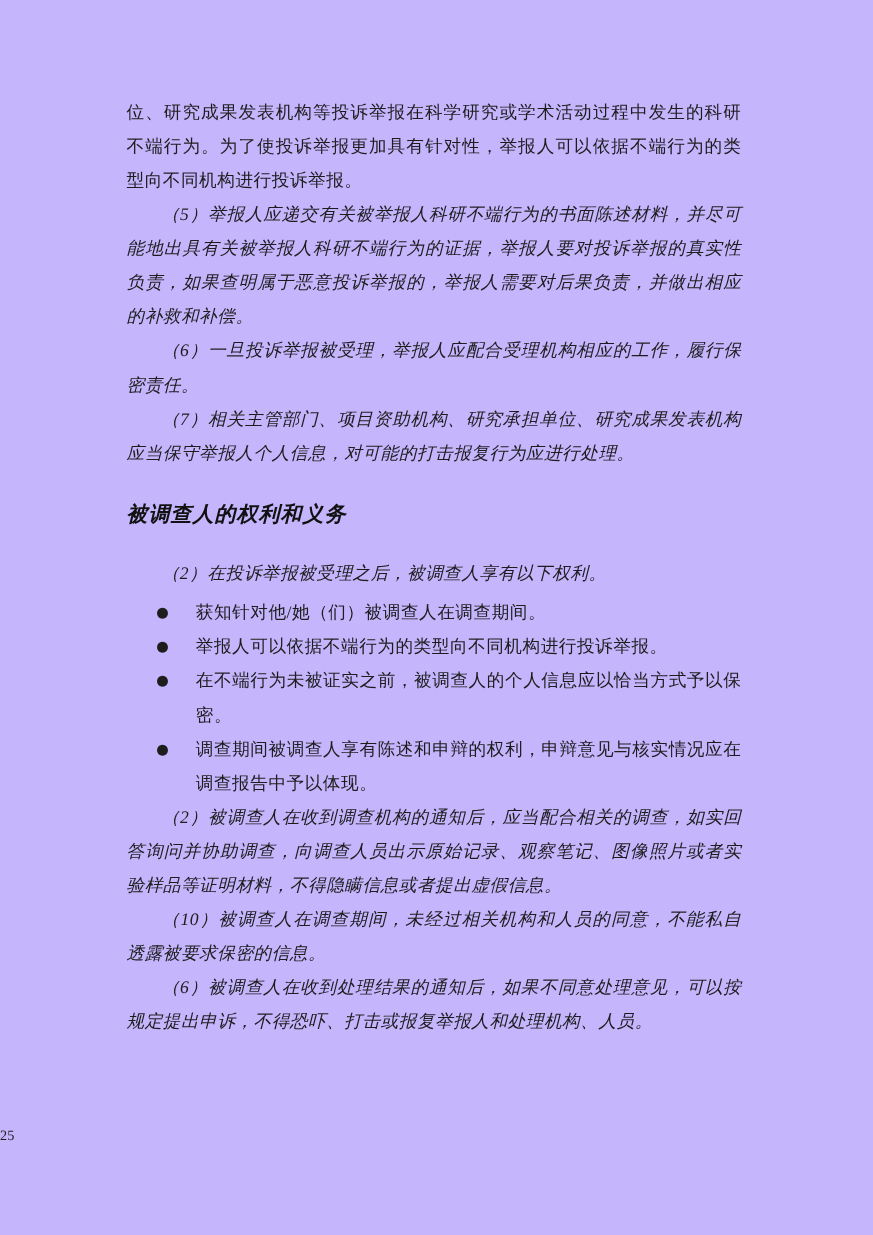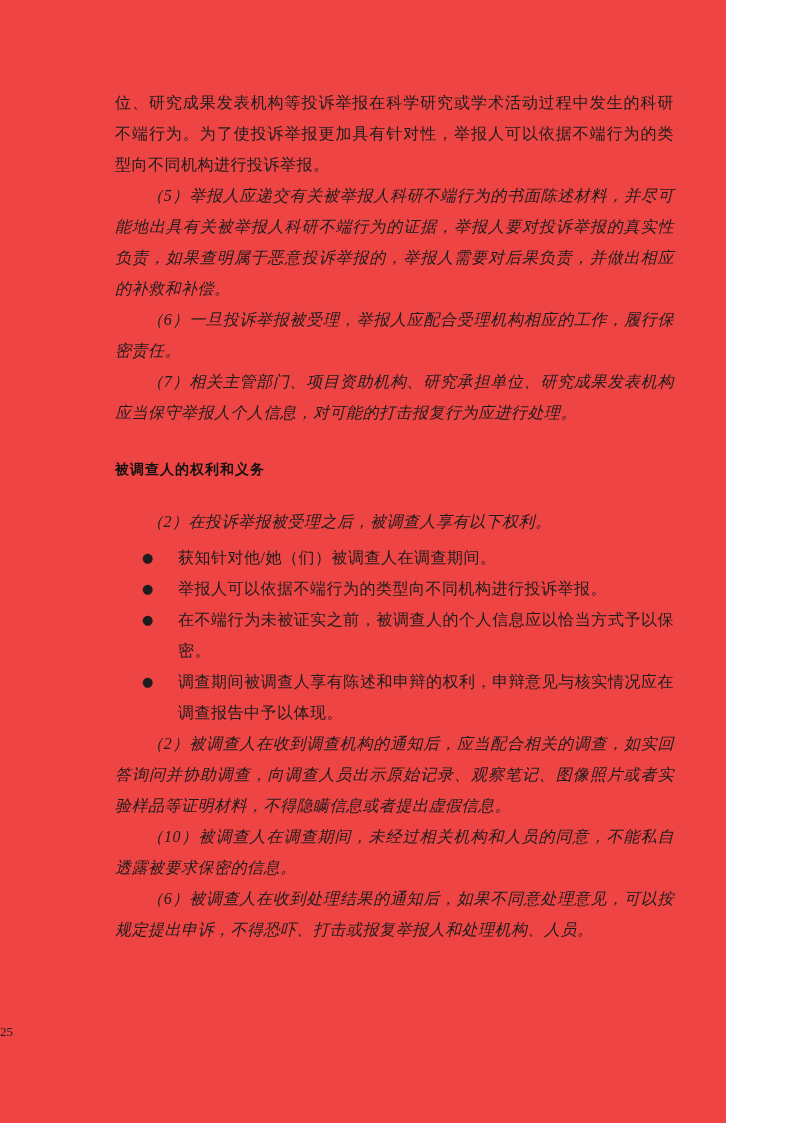--- a/index.html
+++ b/index.html
@@ -2,23 +2,23 @@
 <html><head>
 <meta charset="utf-8">
 <style>
   html, body {
     margin: 0;
     padding: 0;
     background: #ffffff;
   }
   .page {
     position: relative;
-    width: 726px;
+    width: 794px;
     height: 1123px;
-    background: #ef4444;
+    background: #c4b5fd;
     overflow: hidden;
     font-family: "Liberation Serif", "DejaVu Serif", serif;
     color: #1d1d1d;
   }
   .content {
     position: absolute;
     left: 115px;
     top: 87px;
     width: 559px;
     font-size: 16px;
@@ -29,22 +29,23 @@
   .para {
     margin: 0;
   }
   .indent {
     text-indent: 2em;
     font-style: italic;
   }
   .section-heading {
     margin: 27px 0 23px 0;
     font-family: "Liberation Sans", "DejaVu Sans", sans-serif;
-    font-size: 14px;
+    font-size: 19px;
     font-weight: bold;
+    font-style: italic;
     line-height: 28px;
     text-align: left;
     color: #111111;
     letter-spacing: 1px;
   }
   ul.bullets {
     list-style: none;
     margin: 5px 0 0 0;
     padding: 0;
   }

